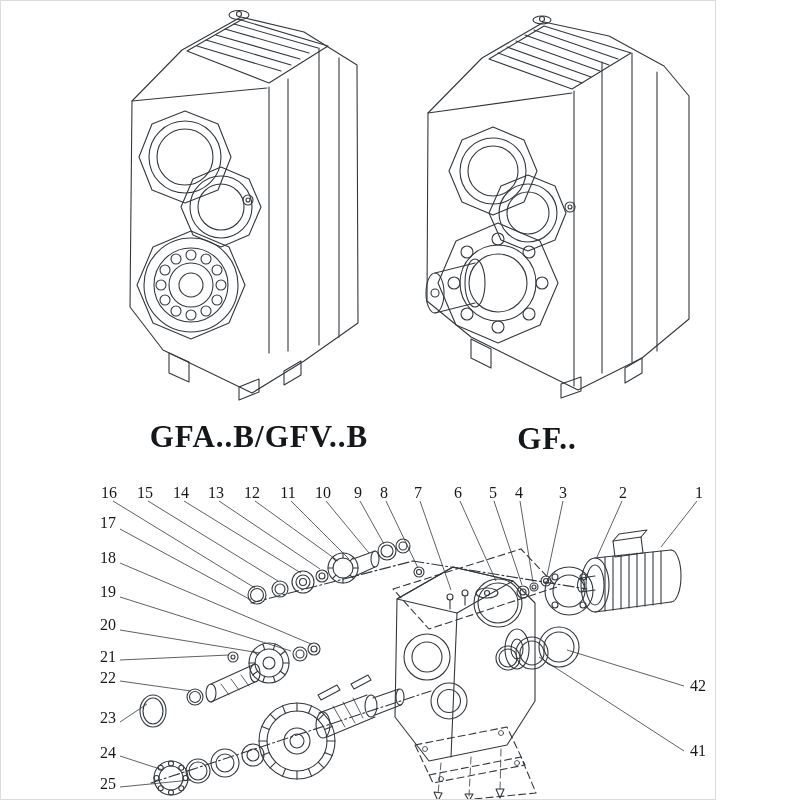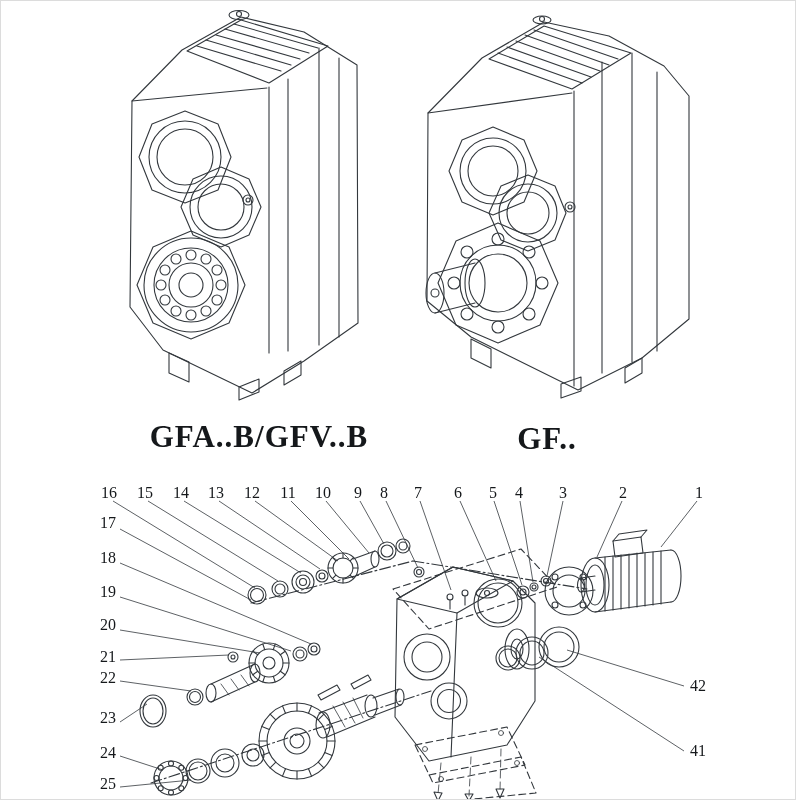--- a/index.html
+++ b/index.html
@@ -1,17 +1,17 @@
 <!DOCTYPE html>
 <html style="--line: #33383d;"><head>
 <meta charset="utf-8">
 <style>
   html,body{margin:0;padding:0;background:#ffffff;}
   .page{
-    width:796px;height:800px;position:relative;box-sizing:border-box;
+    width:716px;height:800px;position:relative;box-sizing:border-box;
     background:#ffffff;border:1px solid #dcdcdc;overflow:hidden;
     font-family:"Liberation Serif", serif;
   }
   svg{display:block;}
   .draw path,.draw line,.draw circle,.draw ellipse,.draw polyline{
     fill:none;stroke:var(--line,#33383d);stroke-width:1.1;
     stroke-linejoin:round;stroke-linecap:round;
   }
   .thin{stroke-width:.8 !important;}
   .leader{fill:none;stroke:var(--line,#33383d);stroke-width:.8;}

